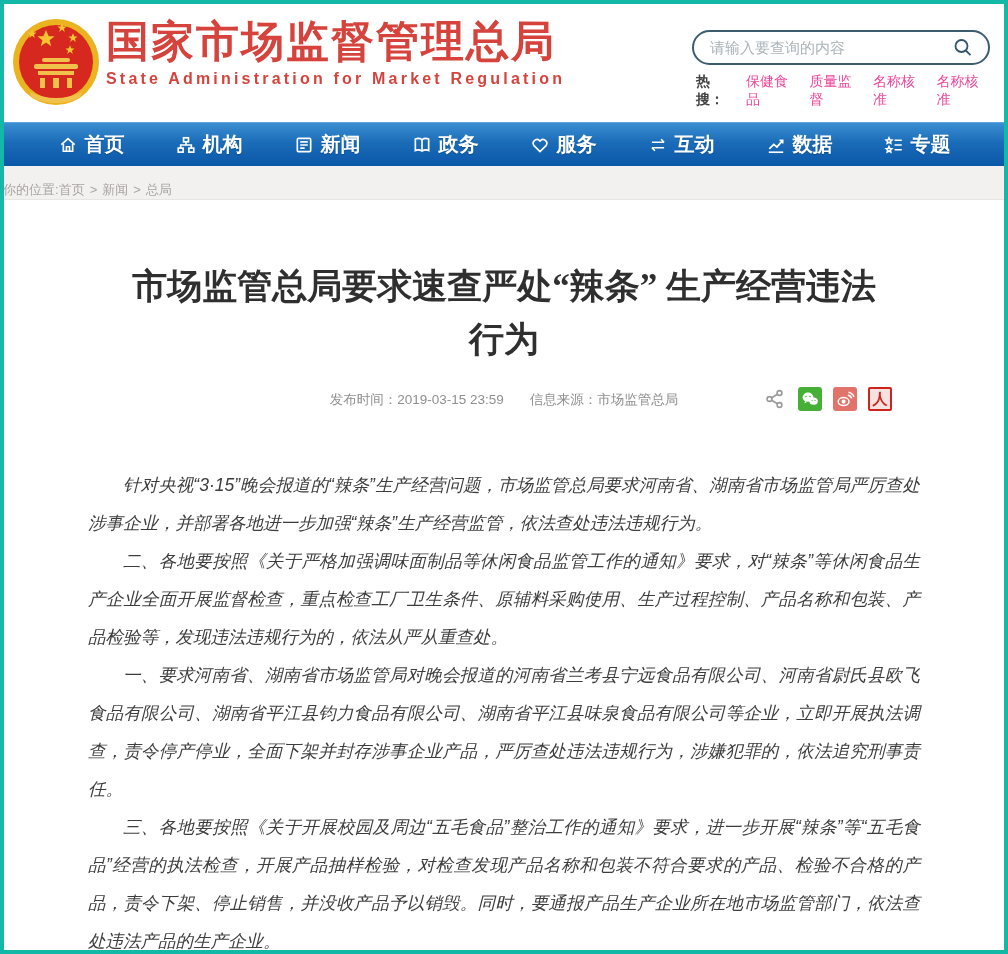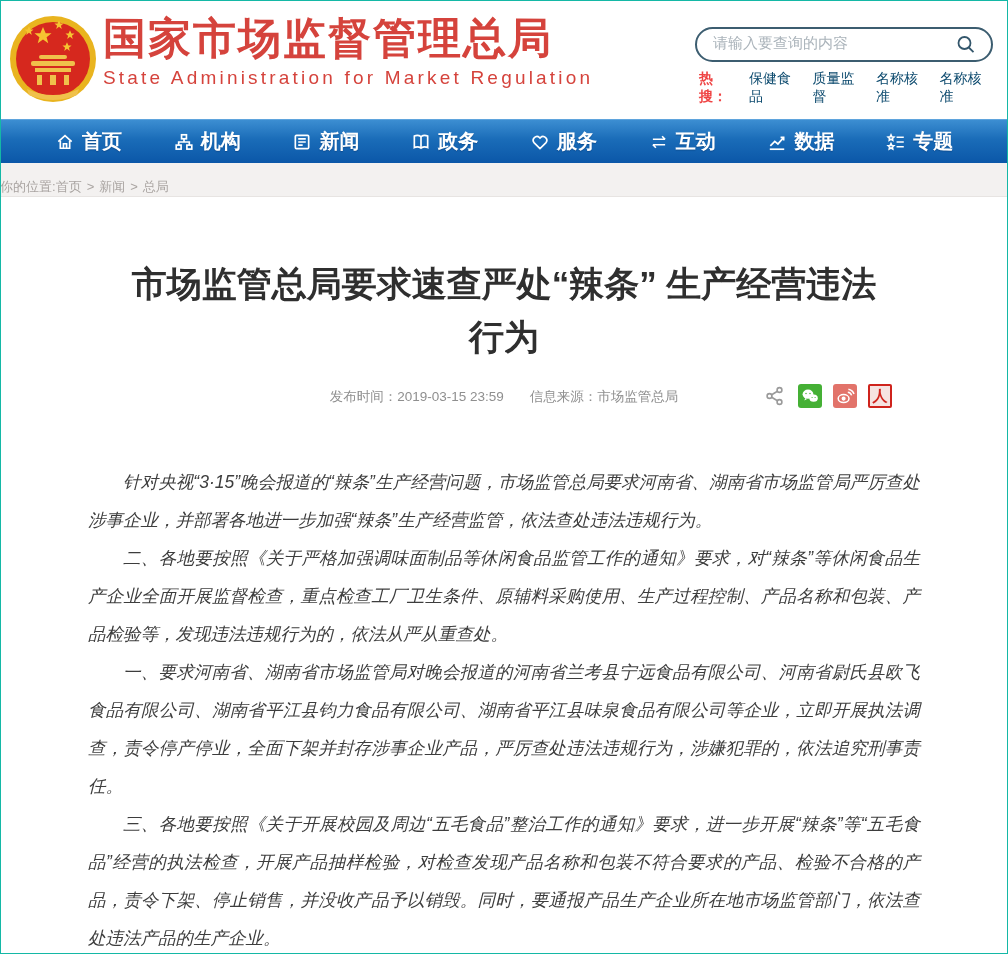--- a/index.html
+++ b/index.html
@@ -1,48 +1,48 @@
 <!DOCTYPE html>
 <html><head>
 <meta charset="utf-8">
 <style>
   * { margin:0; padding:0; box-sizing:border-box; }
   html,body { background:#fff; }
   body { font-family:"Liberation Sans","DejaVu Sans",sans-serif; }
-  .page { width:1008px; height:954px; position:relative; background:#fff; overflow:hidden; border:1px solid #14b8a6; }
+  .page { width:1008px; height:954px; position:relative; background:#fff; overflow:hidden; border:4px solid #14b8a6; }
 
   
   .header { height:118px; background:#fff; position:relative; }
   .logo-link { position:absolute; left:6px; top:8px; width:92px; height:100px; cursor:pointer; }
   .brand { position:absolute; left:102px; top:12px; }
   .brand-cn { color:#d5433c; font-size:43px; font-weight:bold; letter-spacing:2px; line-height:50px; }
-  .brand-en { color:#d5433c; font-size:19px; letter-spacing:3.2px; margin-top:4px; }
+  .brand-en { color:#d5433c; font-size:16px; letter-spacing:3.2px; margin-top:4px;font-weight:bold; }
 
   .search-wrap { position:absolute; right:14px; top:26px; width:298px; }
   .search-box { width:298px; height:35px; border:2px solid #3c5d70; border-radius:19px; display:flex; align-items:center; padding:0 12px 0 16px; background:#fff; }
-  .search-box input { flex:1; border:none; outline:none; font-size:15px; color:#444; background:transparent; font-family:Liberation Mono, monospace; }
+  .search-box input { flex:1; border:none; outline:none; font-size:15px; color:#444; background:transparent; font-family:Liberation Sans, sans-serif; }
   .search-box input::placeholder { color:#aab3ba; }
   .search-btn { width:26px; height:26px; border:none; background:transparent; cursor:pointer; display:flex; align-items:center; justify-content:center; }
   .hot-row { margin-top:8px; font-size:14px; display:flex; align-items:center; gap:10px; padding-left:4px; }
-  .hot-label { color:#ef4444; font-weight:bold; }
-  .hot-row a { color:#0c4a6e; text-decoration:none; cursor:pointer; }
+  .hot-label { color:#404040; font-weight:bold; }
+  .hot-row a { color:#ec4899; text-decoration:none; cursor:pointer; }
 
   
   .nav { height:44px; background:linear-gradient(#3c8ed2 0%, #1a6cb8 45%, #0b57a8 100%); border-top:1px solid #5fa4dd; display:flex; align-items:center; justify-content:space-around; padding:0 28px; }
   .nav-item { display:flex; align-items:center; gap:7px; color:#fff; font-size:20px; font-weight:bold; cursor:pointer; text-shadow:0 1px 1px rgba(0,40,90,.35); }
   .nav-item svg { display:block; }
 
   
   .crumb-bar { height:34px; background:#f3f1f0; border-bottom:1px solid #e7e4e2; display:flex; align-items:flex-end; font-size:13px; color:#a9a4a1; }
   .crumb-bar .inner { margin-left:-5px; padding-left:4px; }
   .crumb-bar a { color:#a9a4a1; text-decoration:none; cursor:pointer; }
   .crumb-sep { margin:0 5px; }
 
   
-  .article-title { width:770px; margin:60px auto 0; text-align:center; font-size:35px; font-weight:bold; color:#2f2f2f; line-height:53px; font-family:Liberation Sans, sans-serif; }
+  .article-title { width:770px; margin:60px auto 0; text-align:center; font-size:35px; font-weight:bold; color:#2f2f2f; line-height:53px; font-family:Liberation Serif, serif; }
   .meta-row { position:relative; width:832px; margin:20px auto 0; height:28px; }
   .meta-text { text-align:center; font-size:13.5px; color:#8f8f8f; line-height:28px; }
   .meta-text .gap { display:inline-block; width:26px; }
   .share-bar { position:absolute; right:28px; top:1px; display:flex; align-items:center; gap:11px; }
   .share-ic { width:24px; height:24px; border-radius:3px; display:flex; align-items:center; justify-content:center; cursor:pointer; }
   .ic-share { background:transparent; }
   .ic-wechat { background:#45b035; }
   .ic-weibo { background:#e2736a; }
   .ic-people { background:#f6e3e1; border:2px solid #cf231c; color:#cf231c; font-weight:bold; font-size:15px; border-radius:2px; }
 

